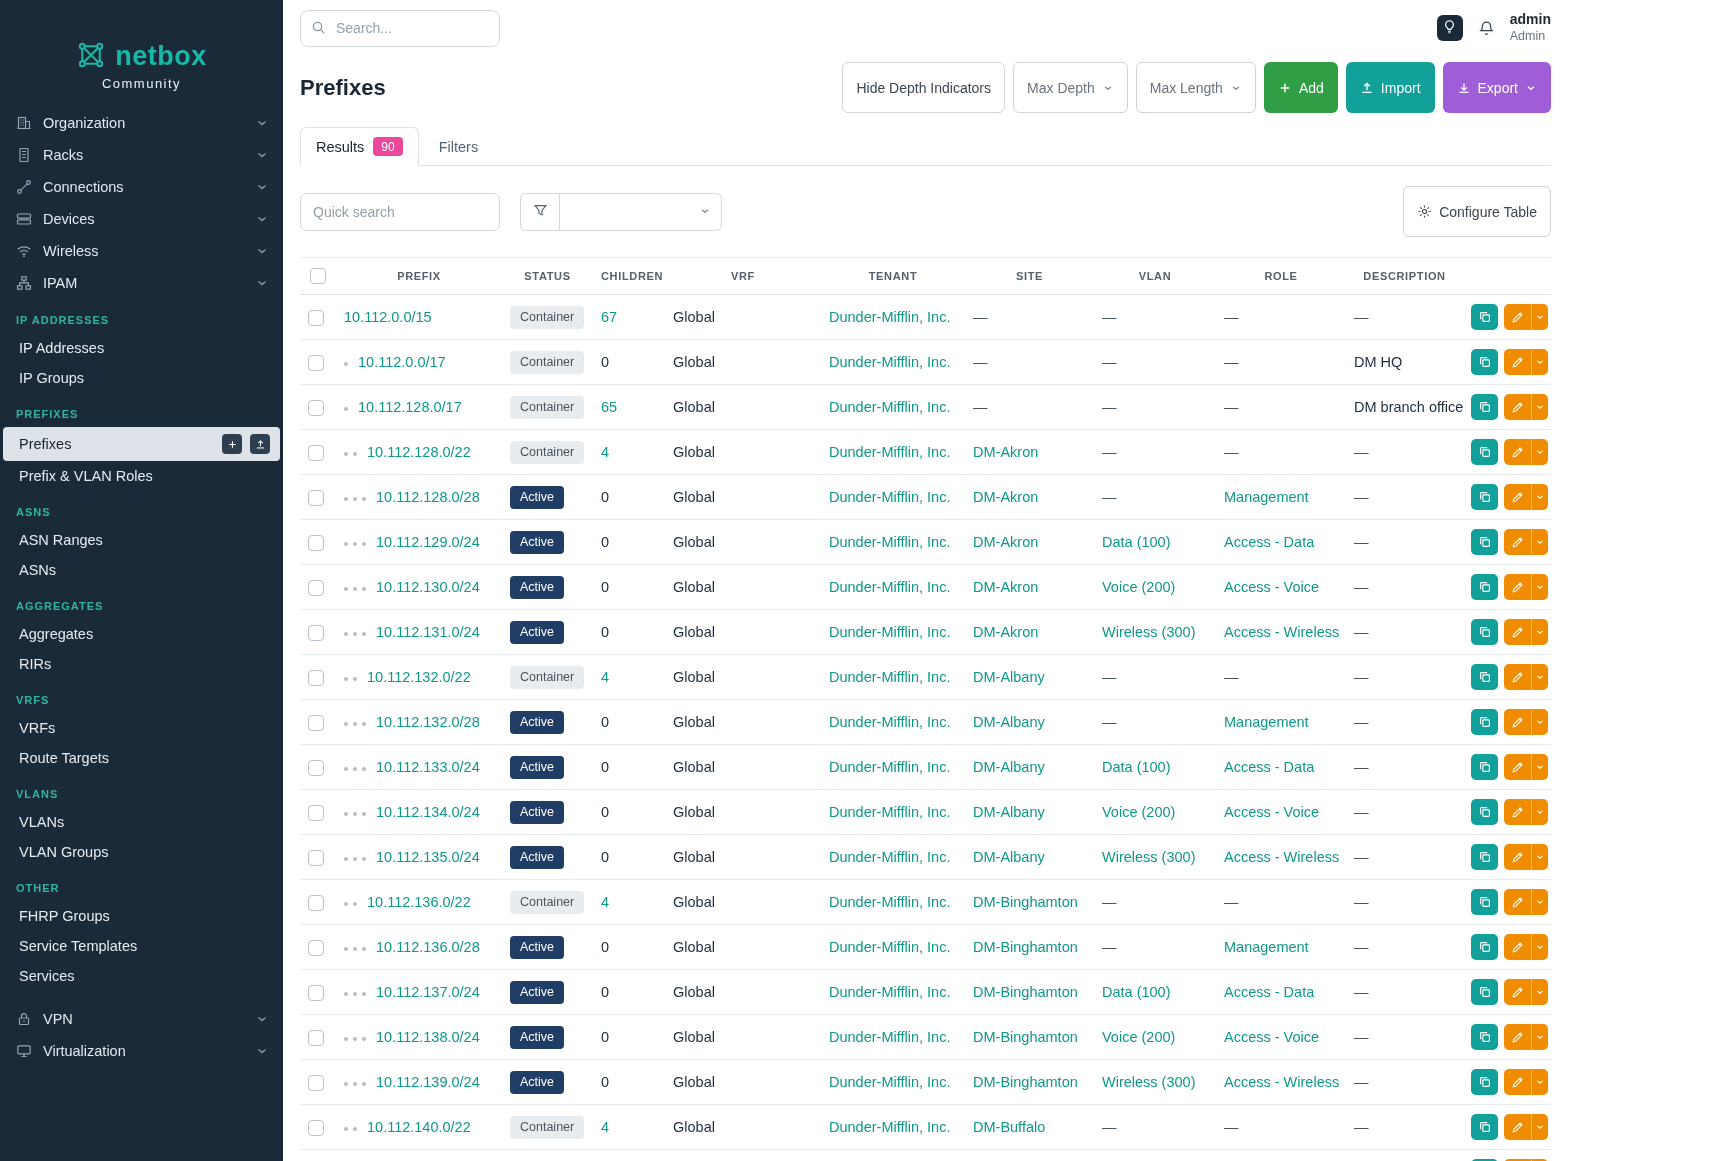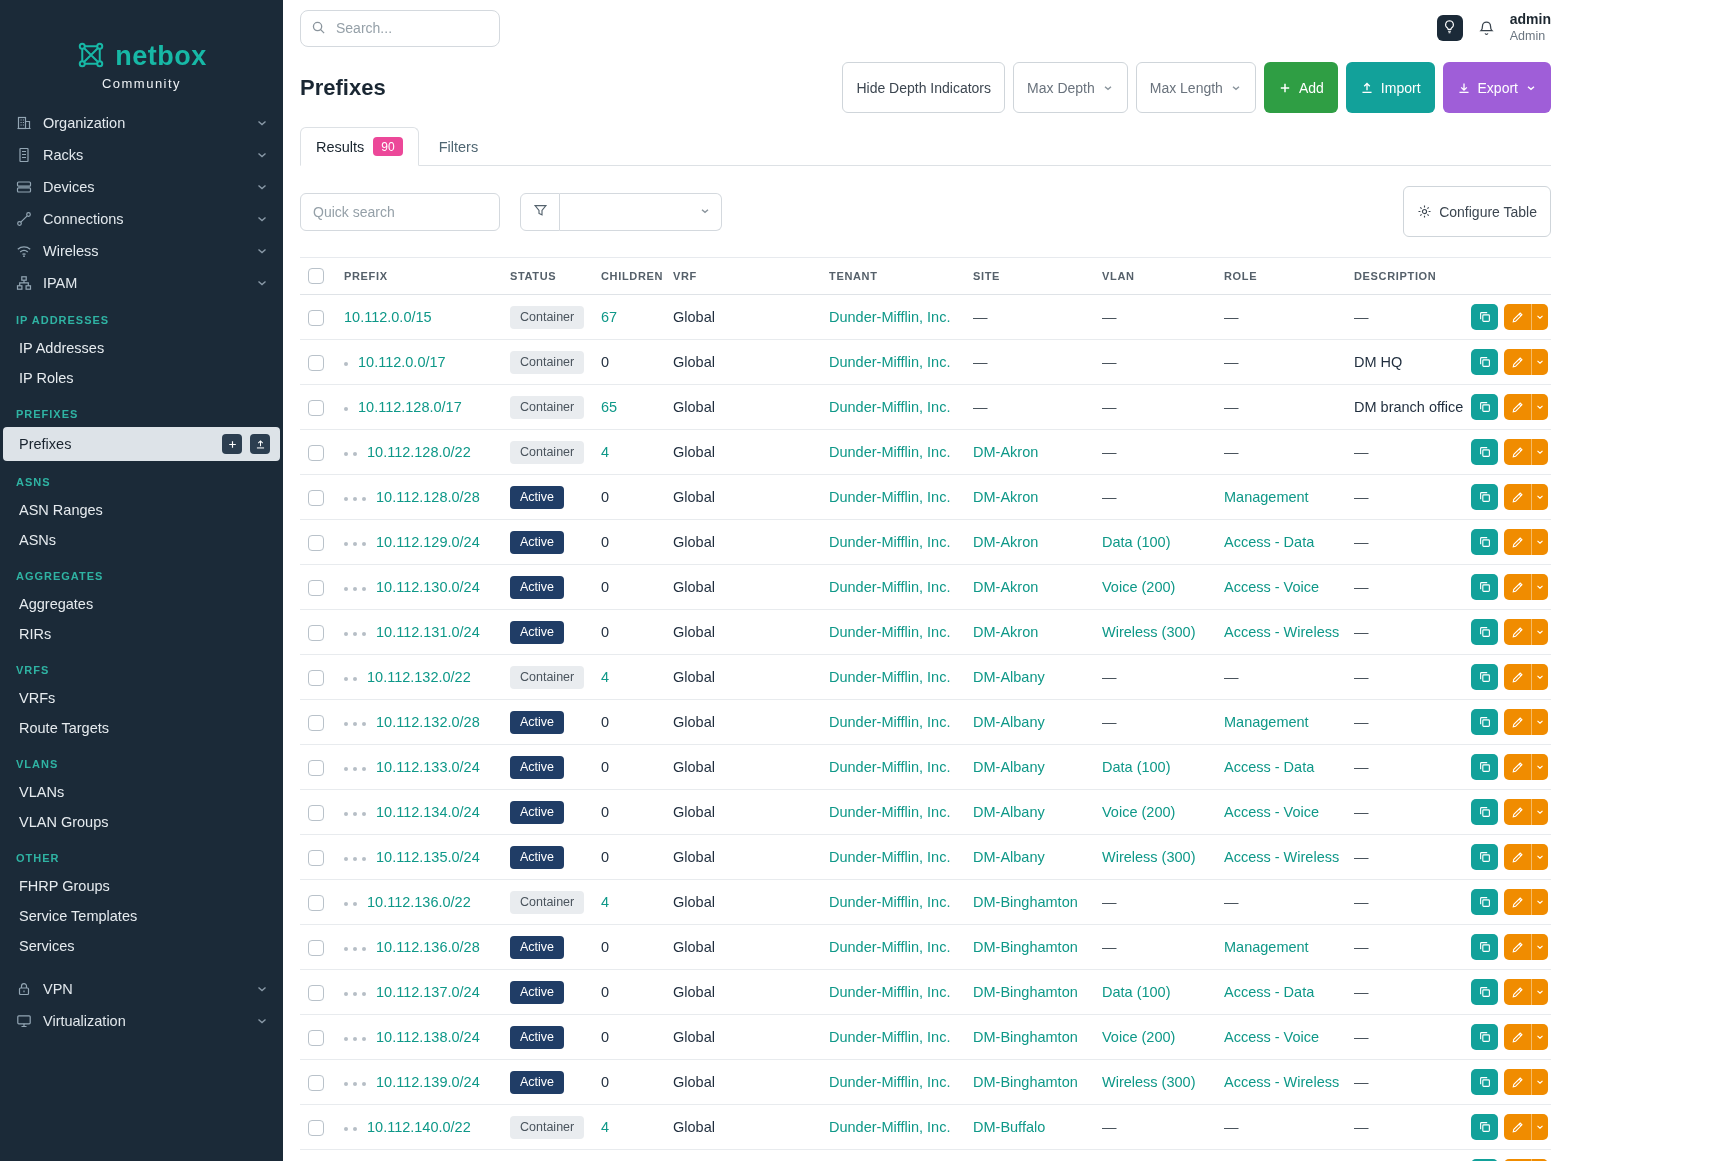--- a/index.html
+++ b/index.html
@@ -114,21 +114,21 @@
   .filter-select {
     width: 162px; height: 38px; border: 1px solid #d4d9de; border-left: none;
     border-radius: 0 6px 6px 0; display: flex; align-items: center; justify-content: flex-end;
     padding: 0 10px; color: #8a949c; background: #fff;
   }
   .configure { margin-left: auto; }
 
   
   table { width: 100%; border-collapse: collapse; table-layout: fixed; }
   thead th {
-    text-align: left; font-size: 11px; letter-spacing: .06em; color: #55606a;
+    text-align: center; font-size: 11px; letter-spacing: .06em; color: #55606a;
     font-weight: bold; padding: 10px 8px; border-top: 1px solid #e7eaee;
     border-bottom: 1px solid #dfe3e7; white-space: nowrap;
   }
   tbody td {
     padding: 9px 8px; border-bottom: 1px solid #e8ebee;
     white-space: nowrap; overflow: hidden; vertical-align: middle; height: 40px;
   }
   .cb {
     display: inline-block; width: 16px; height: 16px; border: 1px solid #b9c2ca;
     border-radius: 4px; background: #fff; vertical-align: middle;
@@ -204,41 +204,41 @@
             <span class="nav-label" data-interactable="false">Racks</span>
             <span class="icon chev" data-interactable="false">
               <svg viewBox="0 0 16 16" width="14" height="14" fill="none" stroke="currentColor" stroke-width="1.5">
                 <path d="M4 6.2l4 3.6 4-3.6"></path>
               </svg>
             </span>
           </a>
           <a class="nav-item" data-interactable="true">
             <span class="icon " data-interactable="false">
               <svg viewBox="0 0 16 16" width="16" height="16" fill="none" stroke="currentColor" stroke-width="1.2">
+                <circle cx="3.5" cy="12.5" r="1.8"></circle>
+                <circle cx="12.5" cy="3.5" r="1.8"></circle>
+                <path d="M4.8 11.2l6.4-6.4"></path>
+              </svg>
+            </span>
+            <span class="nav-label" data-interactable="false">Connections</span>
+            <span class="icon chev" data-interactable="false">
+              <svg viewBox="0 0 16 16" width="14" height="14" fill="none" stroke="currentColor" stroke-width="1.5">
+                <path d="M4 6.2l4 3.6 4-3.6"></path>
+              </svg>
+            </span>
+          </a>
+          <a class="nav-item" data-interactable="true">
+            <span class="icon " data-interactable="false">
+              <svg viewBox="0 0 16 16" width="16" height="16" fill="none" stroke="currentColor" stroke-width="1.2">
                 <rect x="1.5" y="3" width="13" height="4.2" rx="1"></rect>
                 <rect x="1.5" y="8.8" width="13" height="4.2" rx="1"></rect>
                 <path d="M4 5.1h.01M4 10.9h.01" stroke-width="1.8"></path>
               </svg>
             </span>
             <span class="nav-label" data-interactable="false">Devices</span>
-            <span class="icon chev" data-interactable="false">
-              <svg viewBox="0 0 16 16" width="14" height="14" fill="none" stroke="currentColor" stroke-width="1.5">
-                <path d="M4 6.2l4 3.6 4-3.6"></path>
-              </svg>
-            </span>
-          </a>
-          <a class="nav-item" data-interactable="true">
-            <span class="icon " data-interactable="false">
-              <svg viewBox="0 0 16 16" width="16" height="16" fill="none" stroke="currentColor" stroke-width="1.2">
-                <circle cx="3.5" cy="12.5" r="1.8"></circle>
-                <circle cx="12.5" cy="3.5" r="1.8"></circle>
-                <path d="M4.8 11.2l6.4-6.4"></path>
-              </svg>
-            </span>
-            <span class="nav-label" data-interactable="false">Connections</span>
             <span class="icon chev" data-interactable="false">
               <svg viewBox="0 0 16 16" width="14" height="14" fill="none" stroke="currentColor" stroke-width="1.5">
                 <path d="M4 6.2l4 3.6 4-3.6"></path>
               </svg>
             </span>
           </a>
           <a class="nav-item" data-interactable="true">
             <span class="icon " data-interactable="false">
               <svg viewBox="0 0 16 16" width="16" height="16" fill="none" stroke="currentColor" stroke-width="1.3">
                 <path d="M1.8 6.2a9.5 9.5 0 0 1 12.4 0"></path>
@@ -270,38 +270,41 @@
               </svg>
             </span>
           </a>
         </div>
       <div>
           <div class="nav-section-header" data-interactable="false">IP ADDRESSES</div>
           <a class="sub-item" data-interactable="true">
             <span data-interactable="false">IP Addresses</span>
           </a>
           <a class="sub-item" data-interactable="true">
-            <span data-interactable="false">IP Roles</span>
+            <span data-interactable="false">IP Groups</span>
           </a>
           <div class="nav-section-header" data-interactable="false">PREFIXES</div>
           <a class="sub-item active" data-interactable="true">
             <span data-interactable="false">Prefixes</span>
             <span class="quick-actions">
               <button class="qa-btn" data-interactable="true">
                 <svg viewBox="0 0 16 16" width="14" height="14" fill="none" stroke="currentColor" stroke-width="1.7">
                   <path d="M8 3.2v9.6M3.2 8h9.6"></path>
                 </svg>
               </button>
               <button class="qa-btn" data-interactable="true">
                 <svg viewBox="0 0 16 16" width="14" height="14" fill="none" stroke="currentColor" stroke-width="1.5">
                   <path d="M8 10.5V3.2M4.8 6L8 2.8 11.2 6"></path>
                   <path d="M2.8 13h10.4"></path>
                 </svg>
               </button>
             </span>
+          </a>
+          <a class="sub-item" data-interactable="true">
+            <span data-interactable="false">Prefix &amp; VLAN Roles</span>
           </a>
           <div class="nav-section-header" data-interactable="false">ASNS</div>
           <a class="sub-item" data-interactable="true">
             <span data-interactable="false">ASN Ranges</span>
           </a>
           <a class="sub-item" data-interactable="true">
             <span data-interactable="false">ASNs</span>
           </a>
           <div class="nav-section-header" data-interactable="false">AGGREGATES</div>
           <a class="sub-item" data-interactable="true">

